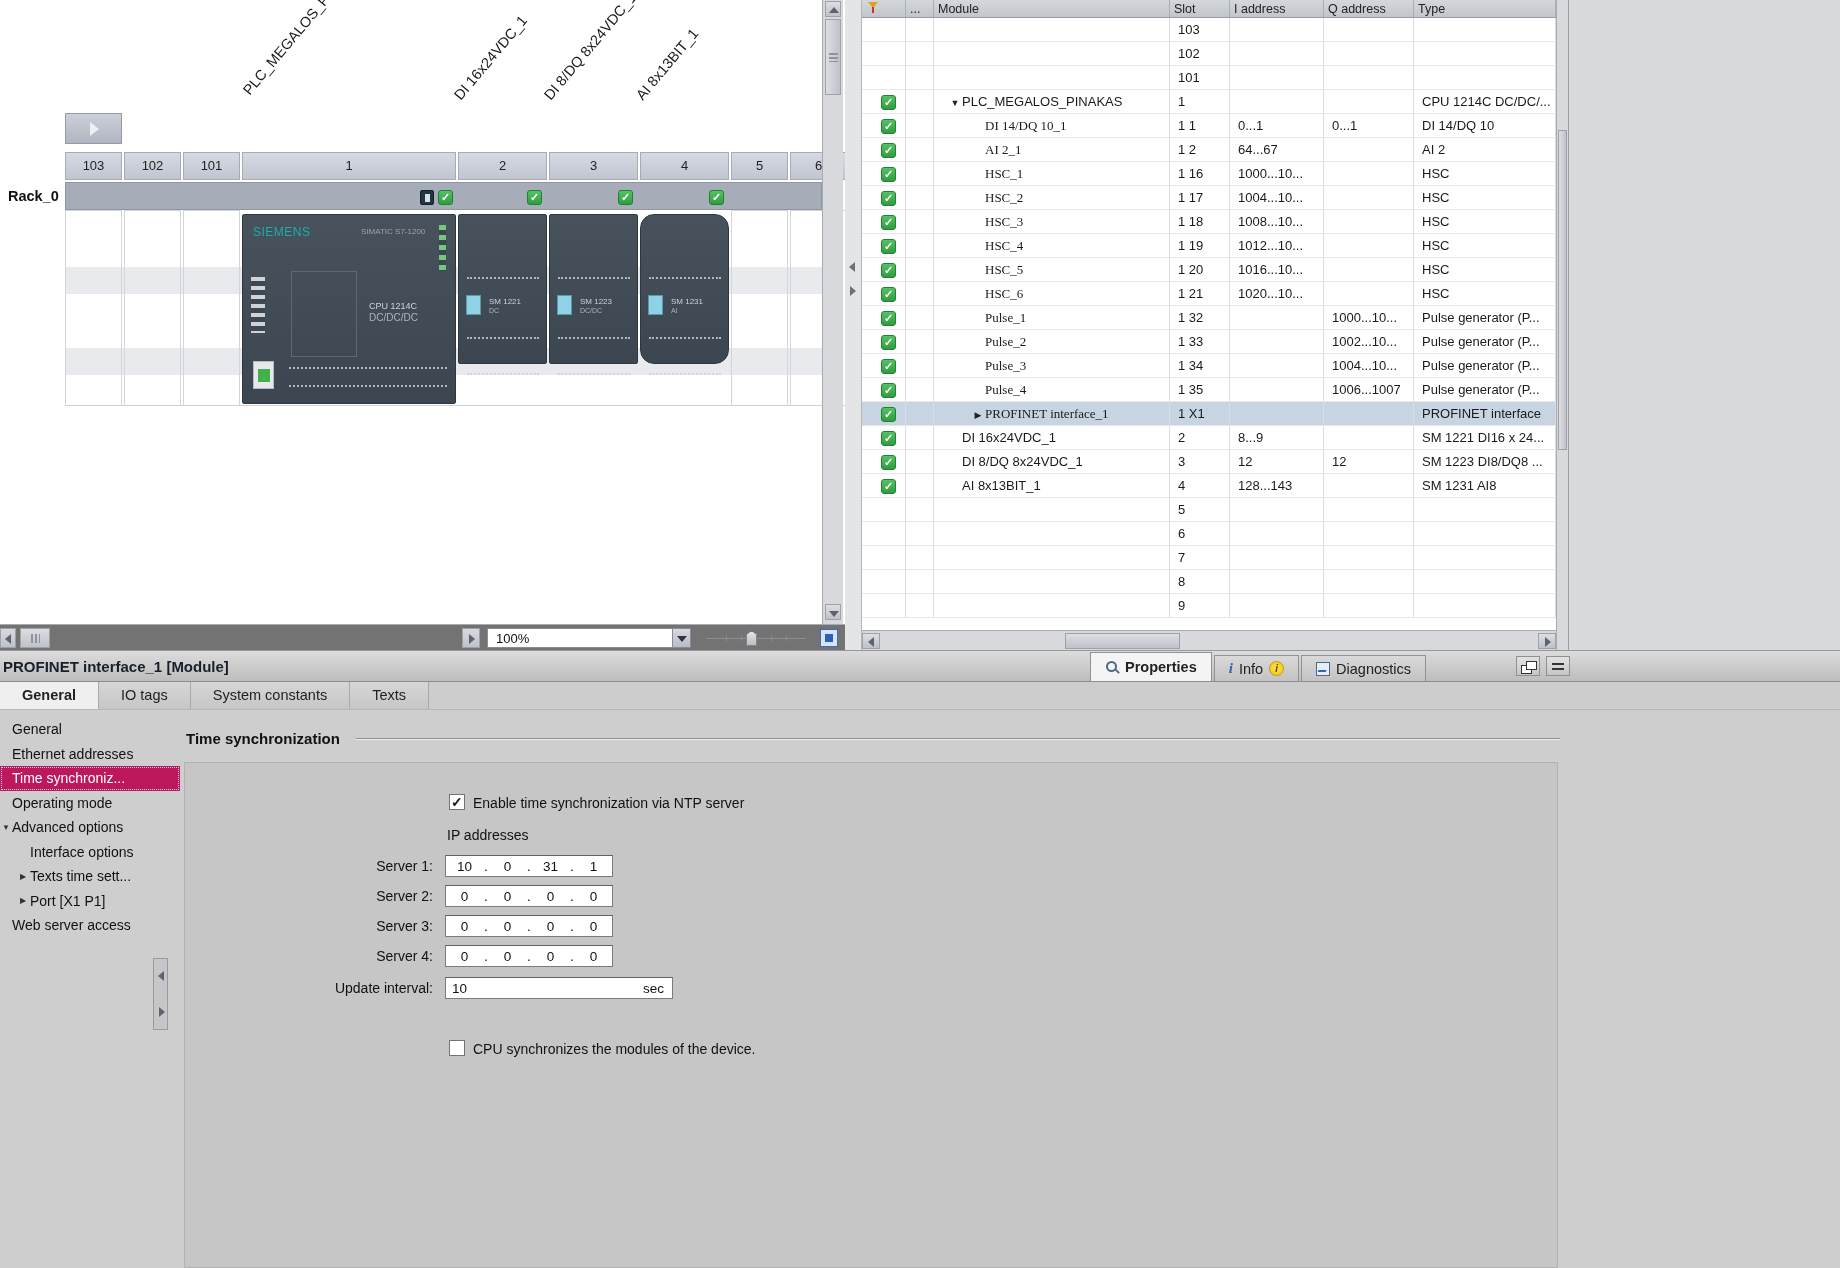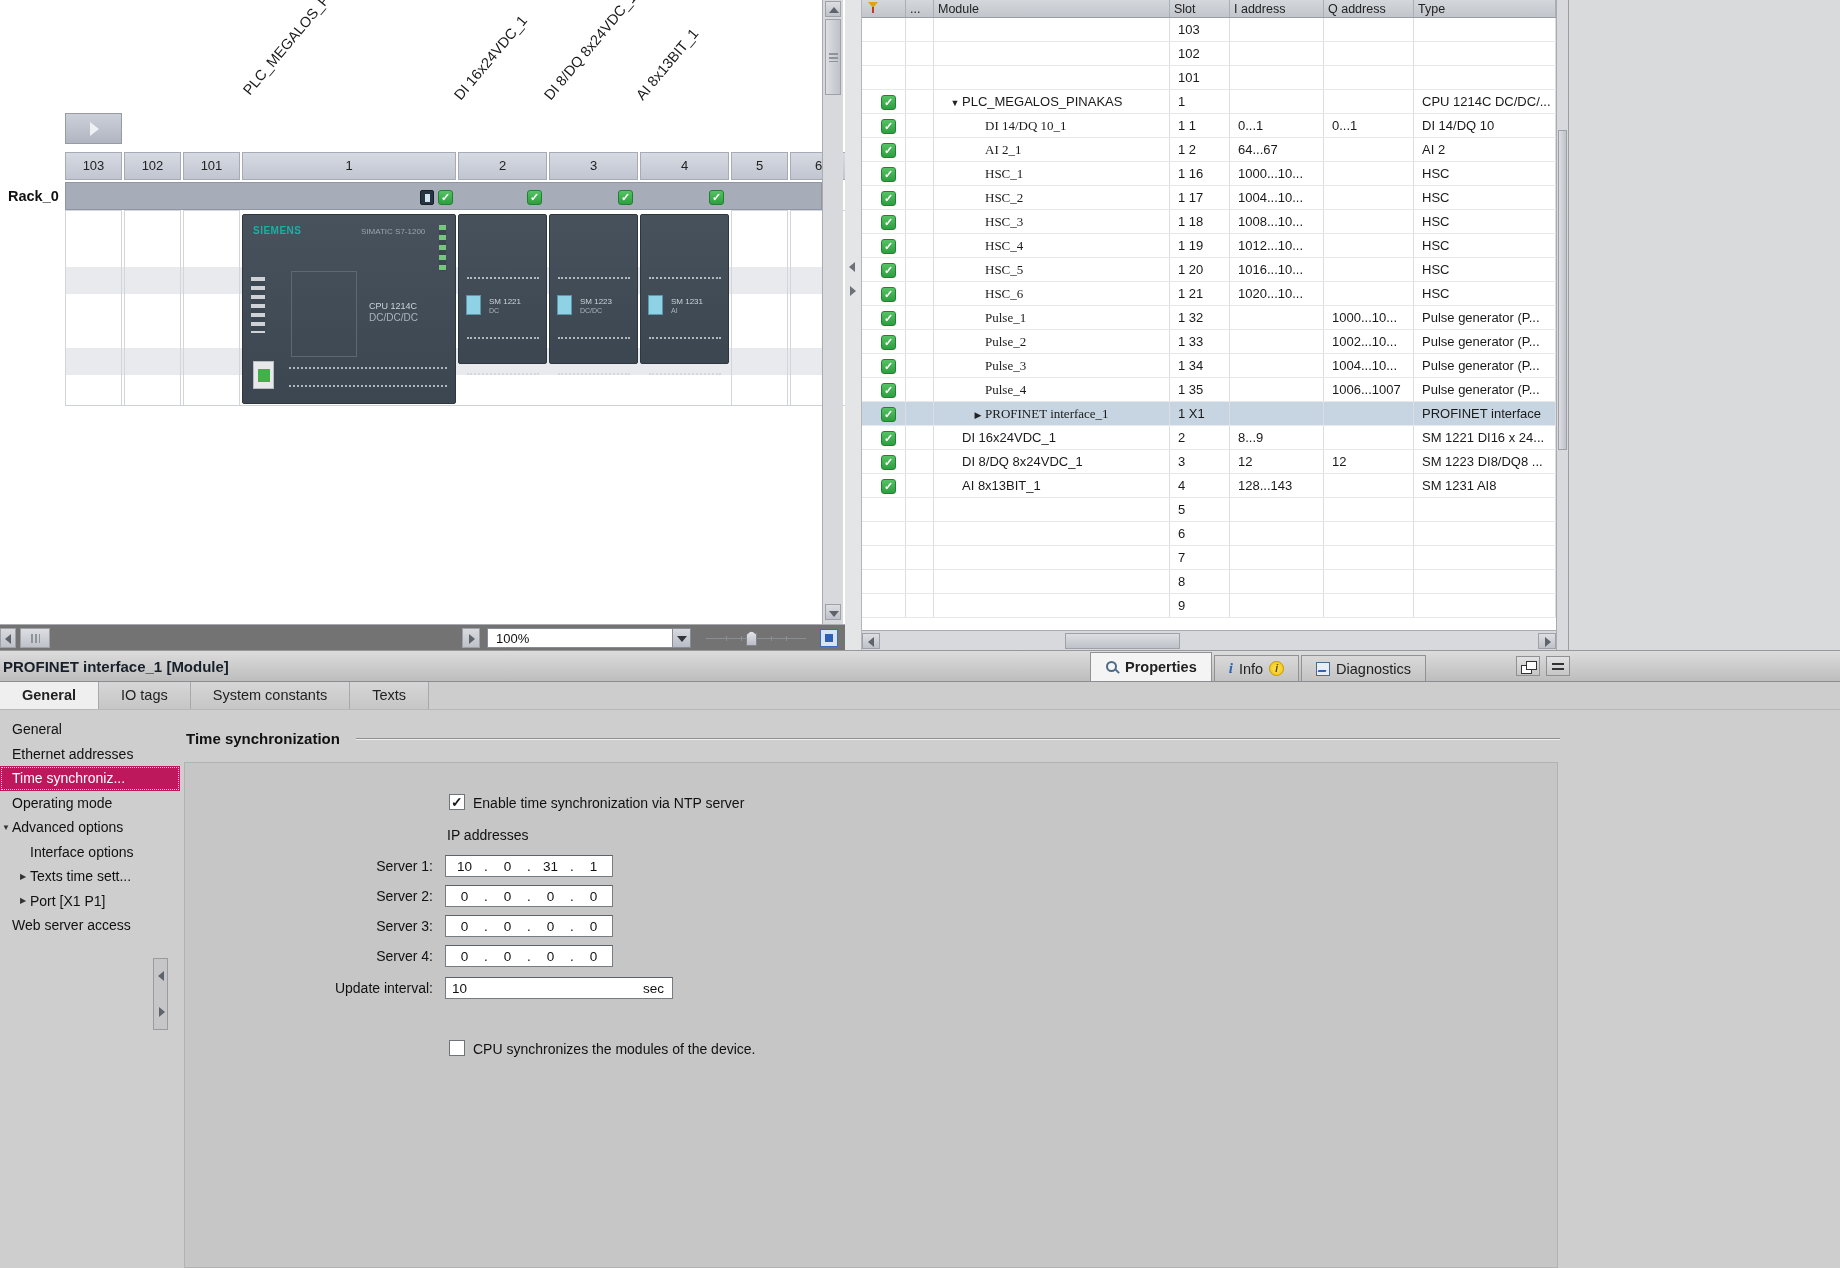--- a/index.html
+++ b/index.html
@@ -34,35 +34,35 @@
   .start-icon { position:absolute; left:420px; top:190px; width:14px; height:15px; background:#27343f; border:1px solid #16202a; border-radius:2px; }
   .start-icon::after { content:""; position:absolute; left:4px; top:3px; width:5px; height:8px; background:#cfe3f0; }
 
   .stripe { position:absolute; left:65px; width:757px; height:27px; background:#e9eaee; }
   .s1 { top:267px; } .s2 { top:348px; }
   .empty-cell { position:absolute; top:210px; height:196px; width:57px; border:1px solid #d2d5da; }
   .ec1 { left:65px; } .ec2 { left:124px; } .ec3 { left:183px; } .ec4 { left:731px; } .ec5 { left:790px; }
   .grid-bottom { position:absolute; left:65px; top:405px; width:757px; height:1px; background:#cdd0d6; }
 
   .cpu { position:absolute; left:242px; top:214px; width:214px; height:190px; background:linear-gradient(#47525c,#3c4650); border:1px solid #2e363e; border-radius:2px; }
-  .cpu-brand { position:absolute; left:10px; top:10px; font-size:10px; font-weight:bold; color:#18b1a4; letter-spacing:.5px; }
+  .cpu-brand { position:absolute; left:10px; top:10px; font-size:12px; font-weight:normal; color:#18b1a4; letter-spacing:.5px; }
   .cpu-family { position:absolute; left:118px; top:12px; font-size:8px; color:#9aa4ad; }
   .cpu-led { position:absolute; left:196px; top:10px; width:7px; height:46px; background:repeating-linear-gradient(#74c77c 0 5px, #3c4650 5px 10px); }
   .cpu-term { position:absolute; left:8px; top:62px; width:14px; height:56px; background:repeating-linear-gradient(#e8eaee 0 4px, #3c4650 4px 9px); opacity:.85; }
   .cpu-door { position:absolute; left:48px; top:56px; width:66px; height:86px; border:1px solid #5d6871; }
   .cpu-name { position:absolute; left:126px; top:86px; font-size:9px; color:#ccd4da; }
   .cpu-sub { position:absolute; left:126px; top:97px; font-size:10px; color:#aab4bd; }
   .dotrow { position:absolute; height:0; border-top:2px dotted #cdd4da; opacity:.8; }
   .cpu .d1 { left:46px; top:152px; width:158px; }
   .cpu .d2 { left:46px; top:170px; width:158px; }
   .cpu-card { position:absolute; left:10px; top:146px; width:21px; height:28px; background:#e6e8ea; border:1px solid #b8bcc2; }
   .cpu-card::after { content:""; position:absolute; left:4px; top:7px; width:12px; height:13px; background:#43b14b; }
 
   .sm { position:absolute; top:214px; width:89px; height:150px; background:linear-gradient(#47525c,#3c4650); border:1px solid #2e363e; border-radius:2px; }
-  .sm1 { left:458px; } .sm2 { left:549px; } .sm3 { left:640px; }
+  .sm1 { left:458px; } .sm2 { left:549px; } .sm3 { left:640px;border-radius:14px; }
   .sm .d1 { left:8px; top:62px; width:72px; }
   .sm .d2 { left:8px; top:122px; width:72px; }
   .sm .d3 { left:8px; top:158px; width:72px; }
   .sm-led { position:absolute; left:7px; top:80px; width:15px; height:20px; background:#8fd2e6; border:1px solid #5c98ab; }
   .sm-name { position:absolute; left:30px; top:82px; font-size:8px; color:#ccd4da; }
   .sm-sub { position:absolute; left:30px; top:92px; font-size:7px; color:#aab4bd; }
 
   .rack-toolbar { position:absolute; left:0; bottom:0; width:845px; height:26px; background:#737373; border-top:1px solid #a9abb0; }
   .tb-btn { position:absolute; top:3px; height:20px; background:linear-gradient(#d8dade,#bfc2c9); border:1px solid #9ea1a8; }
   .hsb-left { left:0; width:16px; }

